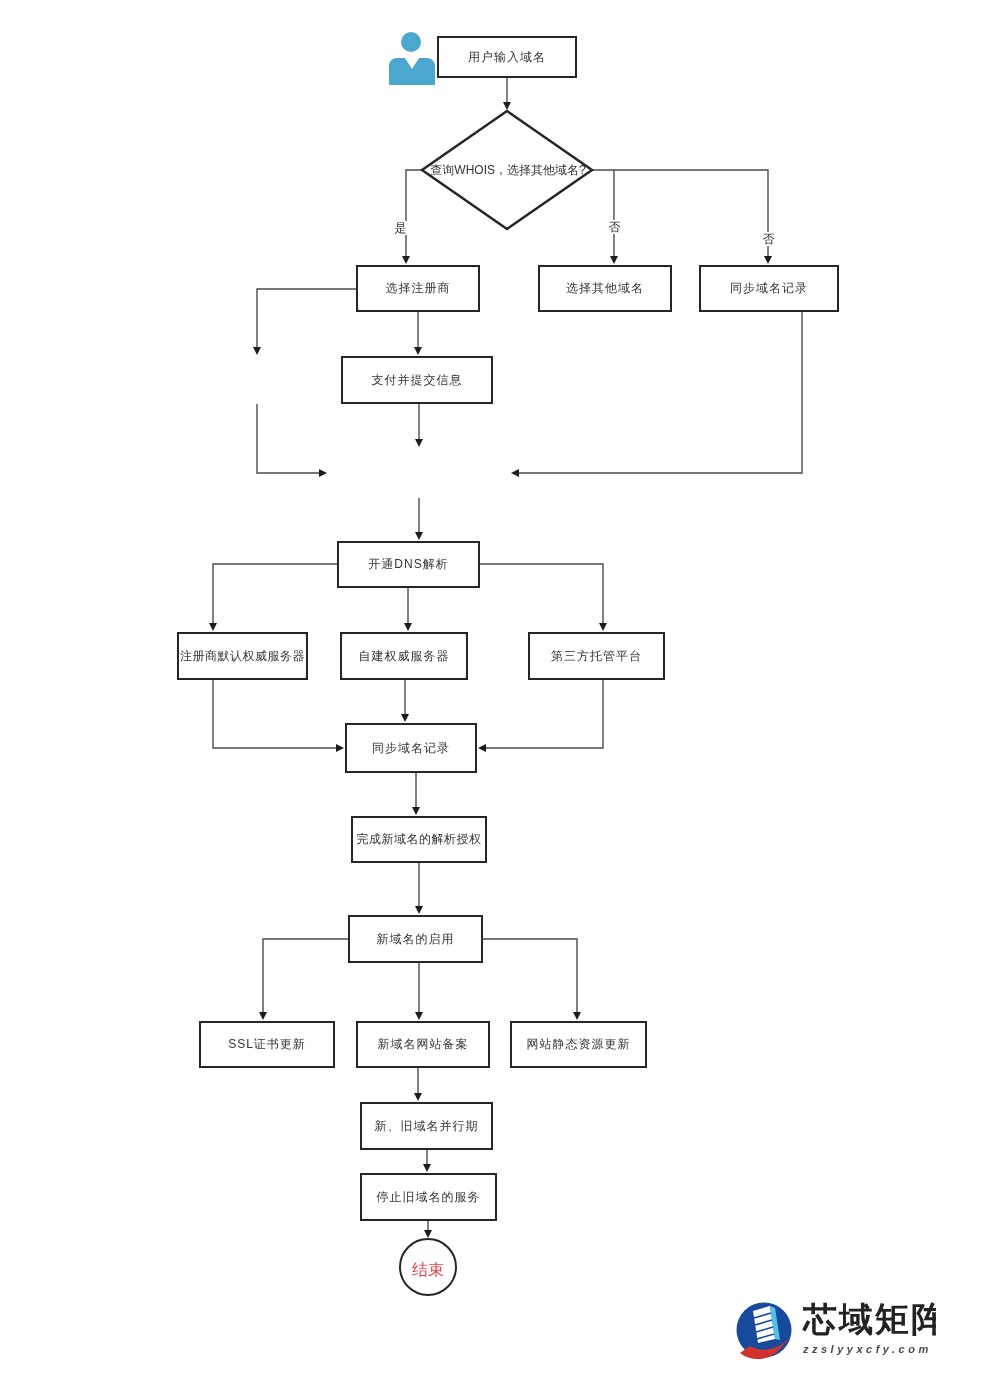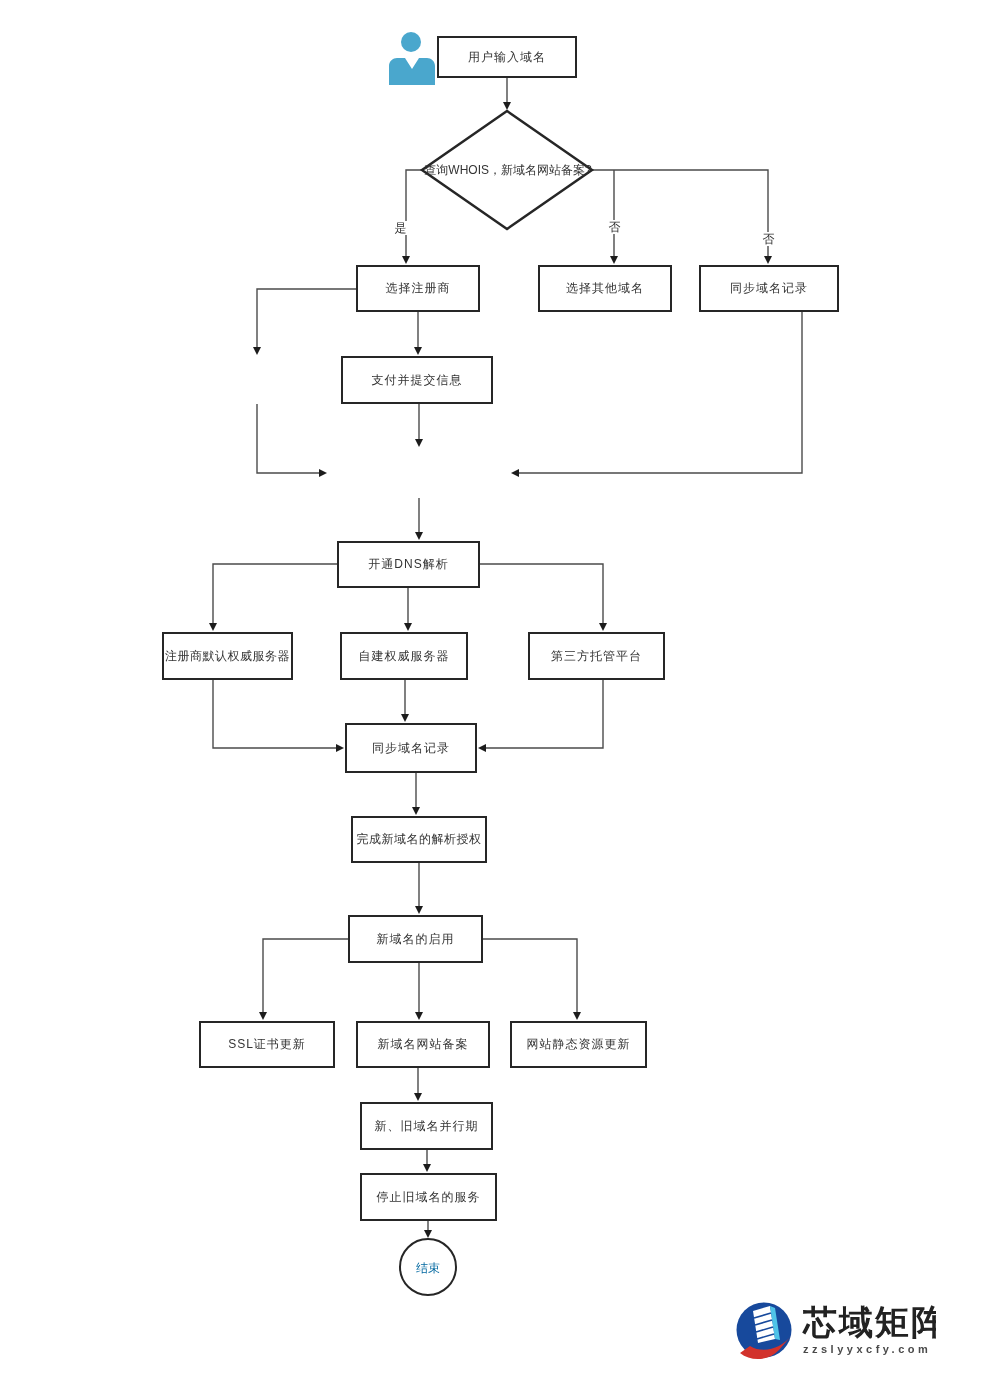--- a/index.html
+++ b/index.html
@@ -16,38 +16,38 @@
   }
   .freelabel{
     position:absolute;font-size:12px;color:#333333;z-index:3;text-align:center;
     background:#ffffff;line-height:14px;
   }
   .diamond-text{
     position:absolute;z-index:3;font-size:12px;color:#333333;text-align:center;
     white-space:nowrap;background:transparent;
   }
   .end-text{
-    position:absolute;z-index:3;font-size:12px;color:#0369a1;text-align:center;
+    position:absolute;z-index:3;font-size:16px;color:#ef4444;text-align:center;
   }
   .caption{
     position:absolute;left:327px;top:1324px;width:370px;z-index:3;
     font-family:"Liberation Serif","DejaVu Serif",serif;
     font-weight:700;font-size:30px;color:#111;text-align:center;letter-spacing:2px;
   }
   .logo{
     position:absolute;left:733px;top:1295px;width:240px;height:70px;z-index:3;
     display:flex;align-items:center;
   }
   .logo-text{margin-left:8px;display:flex;flex-direction:column;}
   .logo-brand{
     font-weight:700;font-size:34px;color:#222;letter-spacing:2px;line-height:1.05;
-    font-family:Liberation Sans, sans-serif;
+    font-family:Liberation Mono, monospace;
   }
   .logo-domain{
-    font-weight:700;font-size:11px;color:#4a4a4a;letter-spacing:3.5px;margin-top:2px;
+    font-weight:700;font-size:11px;color:#4a4a4a;letter-spacing:3.5px;margin-top:2px;font-style:italic;
   }
   svg{display:block;}
 </style>
 </head>
 <body>
 
 <div class="page">
 
   <svg class="layer" width="984" height="1375" viewBox="0 0 984 1375">
     <defs>
@@ -85,36 +85,36 @@
     <circle cx="428" cy="1267" r="28" fill="#ffffff" stroke="#262626" stroke-width="2"></circle>
   </svg>
 
   <svg class="layer" style="left:386px;top:28px;" width="52" height="58" viewBox="0 0 52 58">
     <circle cx="25" cy="14" r="10" fill="#4aa7cd"></circle>
     <path d="M3,57 L3,38 C3,33 7,30 11,30 L19,30 L26,41 L33,30 L41,30 C45,30 49,33 49,38 L49,57 Z" fill="#4aa7cd"></path>
   </svg>
 
   <div class="node" style="left:437px;top:36px;width:140px;height:42px">用户输入域名</div>
 
-  <div class="diamond-text" style="left:412px;top:162px;width:192px;">查询WHOIS，新域名网站备案?</div>
+  <div class="diamond-text" style="left:412px;top:162px;width:192px;">查询WHOIS，选择其他域名?</div>
 
   <div class="freelabel" style="left:393px;top:221px;width:15px;">是</div>
   <div class="freelabel" style="left:607px;top:220px;width:15px;">否</div>
   <div class="freelabel" style="left:761px;top:232px;width:15px;">否</div>
 
   <div class="node" style="left:356px;top:265px;width:124px;height:47px">选择注册商</div>
   <div class="node" style="left:538px;top:265px;width:134px;height:47px">选择其他域名</div>
   <div class="node" style="left:699px;top:265px;width:140px;height:47px">同步域名记录</div>
 
   <div class="node" style="left:341px;top:356px;width:152px;height:48px">支付并提交信息</div>
 
 
   <div class="node" style="left:337px;top:541px;width:143px;height:47px">开通DNS解析</div>
 
-  <div class="node" style="left:162px;top:632px;width:131px;height:48px;letter-spacing:0.5px">注册商默认权威服务器</div>
+  <div class="node" style="left:177px;top:632px;width:131px;height:48px;letter-spacing:0.5px">注册商默认权威服务器</div>
   <div class="node" style="left:340px;top:632px;width:128px;height:48px">自建权威服务器</div>
   <div class="node" style="left:528px;top:632px;width:137px;height:48px">第三方托管平台</div>
 
   <div class="node" style="left:345px;top:723px;width:132px;height:50px">同步域名记录</div>
 
   <div class="node" style="left:351px;top:816px;width:136px;height:47px;letter-spacing:0.5px">完成新域名的解析授权</div>
 
   <div class="node" style="left:348px;top:915px;width:135px;height:48px">新域名的启用</div>
 
   <div class="node" style="left:199px;top:1021px;width:136px;height:47px">SSL证书更新</div>

